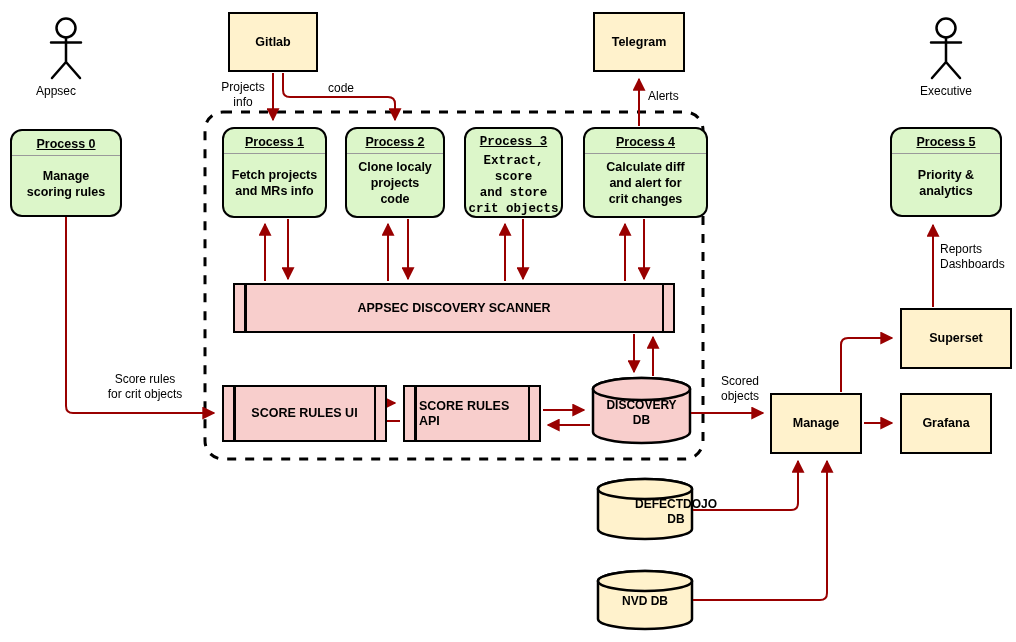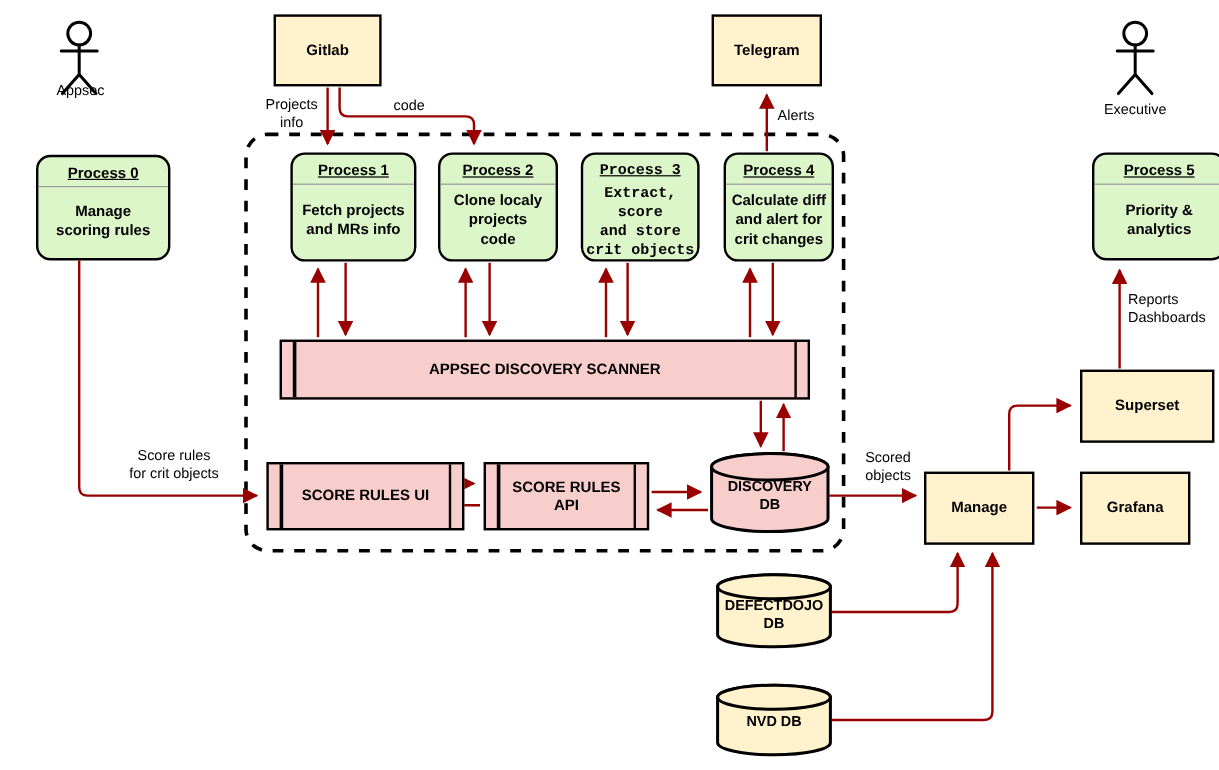--- a/index.html
+++ b/index.html
@@ -7,34 +7,34 @@
     position:relative; width:1016px; height:642px; background:#ffffff;
     font-family:"Liberation Sans", sans-serif; color:#000;
     overflow:hidden;
   }
   #wires { position:absolute; left:0; top:0; width:1016px; height:642px; }
 
   
   .node {
     position:absolute; box-sizing:border-box;
     display:flex; align-items:center; justify-content:center;
-    text-align:center; font-weight:bold; font-size:12.5px; line-height:15px;
+    font-weight:bold; font-size:12.5px; line-height:15px;
   }
   .sys  { background:#FFF2CC; border:2.5px solid #000; }
   .comp { background:#F8CECC; border:2.5px solid #000; padding:0 14px; }
   .comp::before, .comp::after {
     content:""; position:absolute; top:0; bottom:0; width:2.5px; background:#000;
   }
   .comp::before { left:9px; }
   .comp::after  { right:9px; }
 
   .gproc {
     position:absolute; box-sizing:border-box;
     background:#DCF6C9; border:2.5px solid #000; border-radius:12px;
-    display:flex; flex-direction:column; overflow:hidden;margin-left:20px;
+    display:flex; flex-direction:column; overflow:hidden;
   }
   .gtitle {
     font-weight:bold; font-size:12.5px; text-decoration:underline;
     text-align:center; padding:6px 0 4px 0;
   }
   .gdiv { height:1px; background:#9a9a9a; width:100%; }
   .gbody {
     flex:1; display:flex; align-items:center; justify-content:center;
     text-align:center; font-weight:bold; font-size:12.5px; line-height:16px;
     white-space:pre-line; padding-bottom:4px;
@@ -55,32 +55,32 @@
   .pos-gitlab    { left:228px; top:12px;  width:90px;  height:60px; }
   .pos-telegram  { left:593px; top:12px;  width:92px;  height:60px; }
   .pos-superset  { left:900px; top:308px; width:112px;  height:61px; }
   .pos-trino     { left:770px; top:393px; width:92px;  height:61px; }
   .pos-grafana   { left:900px; top:393px; width:92px;  height:61px; }
 
   .pos-p0 { left:10px;  top:129px; width:112px; height:88px; }
   .pos-p1 { left:222px; top:127px; width:105px; height:91px; }
   .pos-p2 { left:345px; top:127px; width:100px; height:91px; }
   .pos-p3 { left:464px; top:127px; width:99px;  height:91px;font-family:Liberation Mono, monospace; }
-  .pos-p4 { left:583px; top:127px; width:92px; height:91px; }
+  .pos-p4 { left:583px; top:127px; width:125px; height:91px; }
   .pos-p5 { left:890px; top:127px; width:112px; height:90px; }
 
   .pos-scanner { left:233px; top:283px; width:442px; height:50px; }
   .pos-srui    { left:222px; top:385px; width:165px; height:57px; }
   .pos-srapi   { left:403px; top:385px; width:138px; height:57px; }
 
   .pos-discovery-label  { left:593px; top:398px; width:97px; }
-  .pos-defectdojo-label { left:598px; top:497px; width:94px; }
+  .pos-defectdojo-label { left:598px; top:497px; width:94px;padding-left:31px; }
   .pos-nvd-label        { left:598px; top:594px; width:94px; }
 
-  .pos-appsec-label    { left:36px;  top:68px;  width:62px; text-align:center; }
+  .pos-appsec-label    { left:36px;  top:84px;  width:62px; }
   .pos-executive-label { left:914px; top:84px;  width:64px; text-align:center; }
   .pos-projects-info   { left:215px; top:80px;  width:56px; }
   .pos-code            { left:323px; top:81px;  width:36px; }
   .pos-alerts          { left:648px; top:89px;  width:40px; }
   .pos-score-rules     { left:101px; top:372px; width:88px; }
   .pos-scored-objects  { left:721px; top:374px; width:52px; }
   .pos-reports         { left:940px; top:242px; width:72px; }
 </style>
 </head>
 <body>

